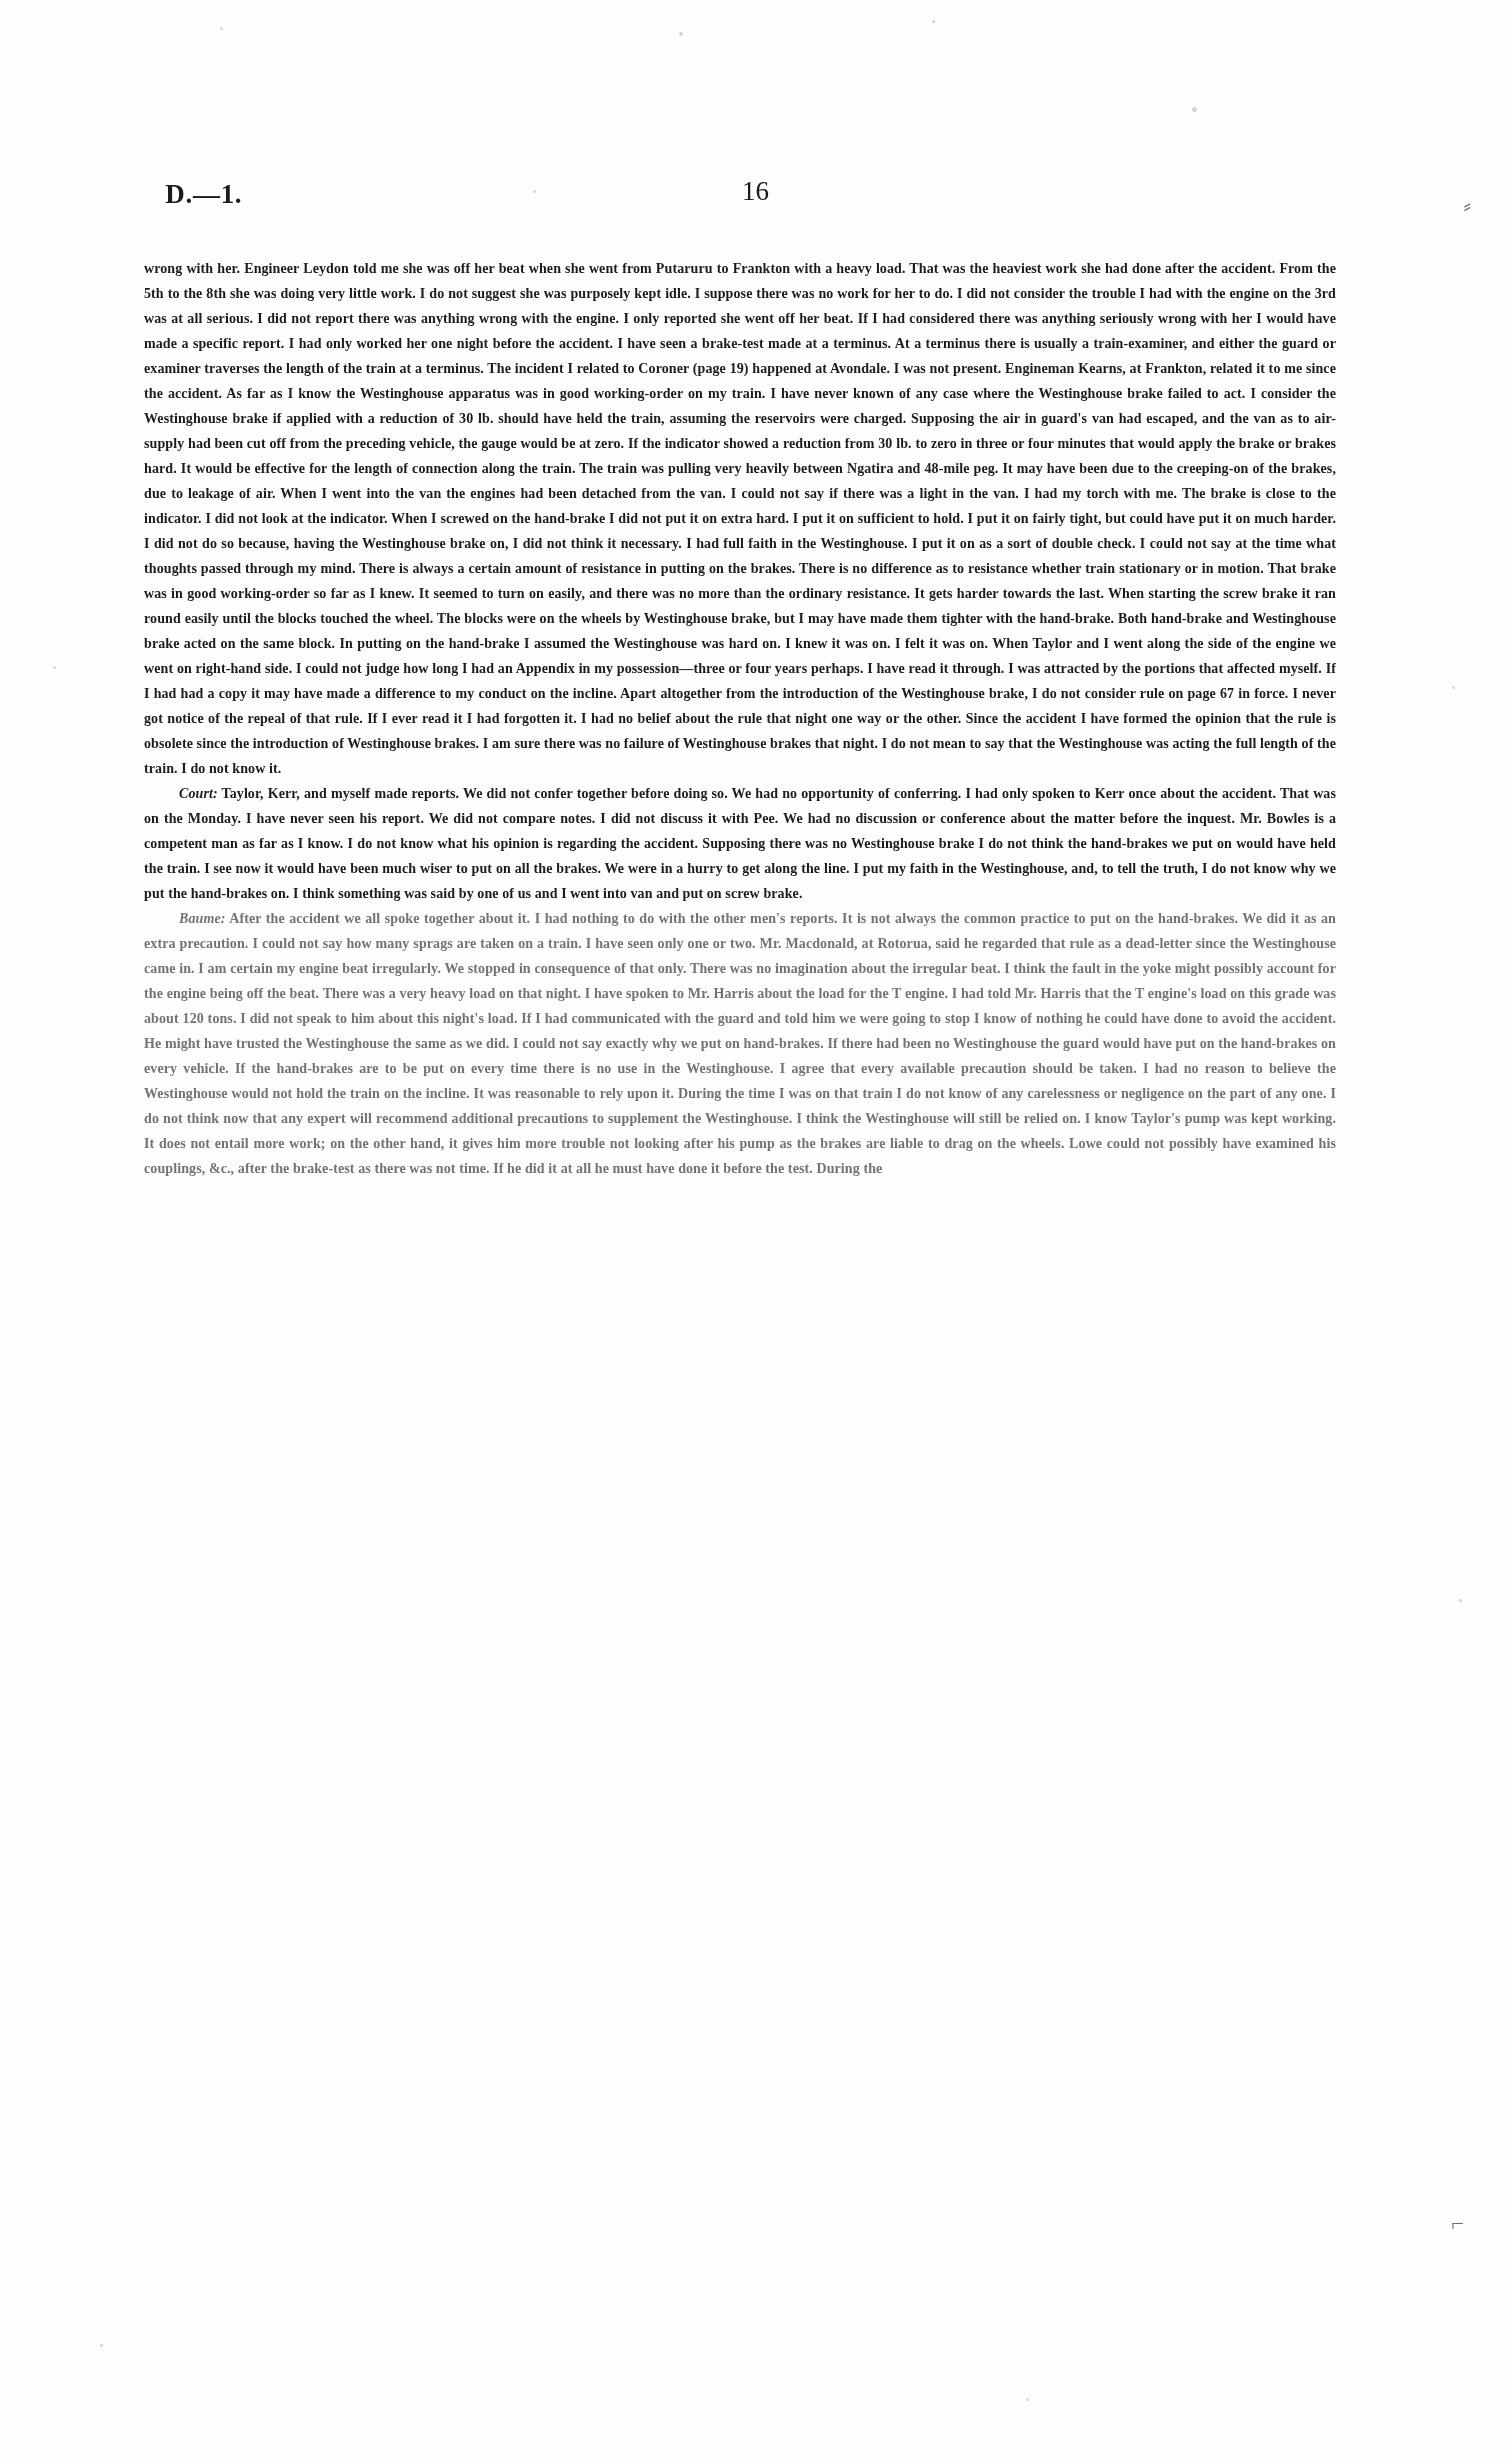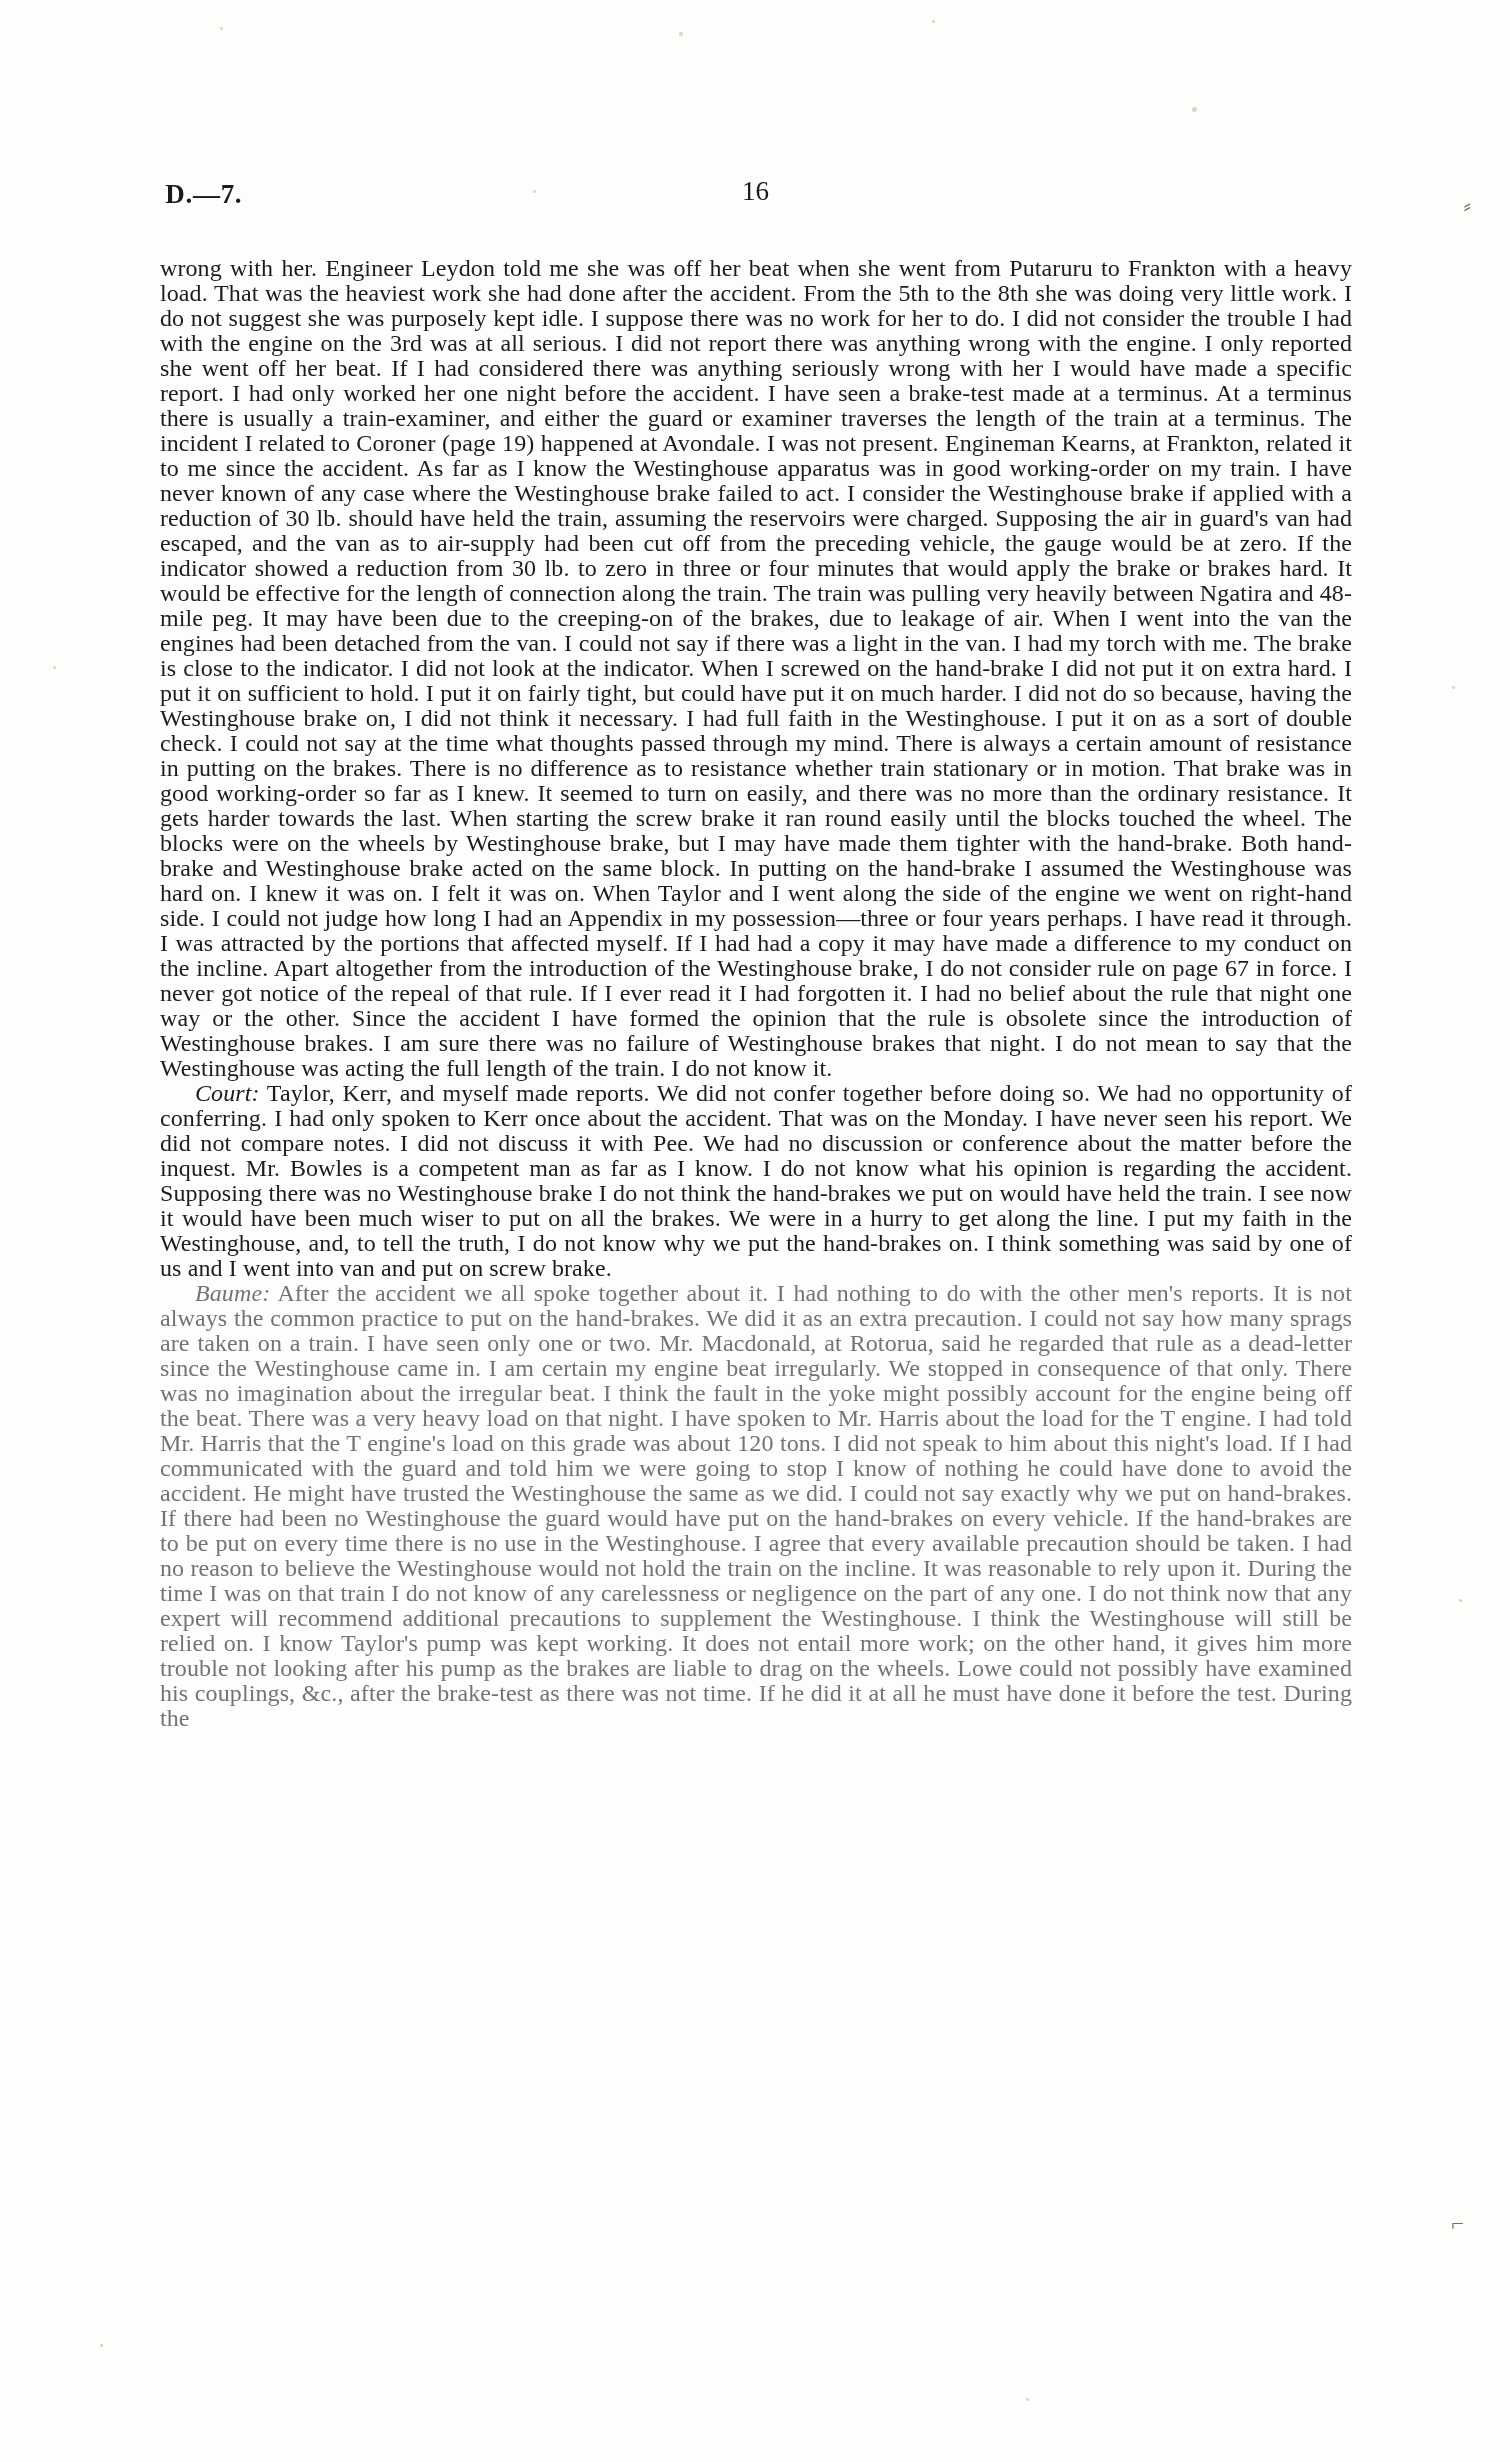--- a/index.html
+++ b/index.html
@@ -52,28 +52,29 @@
     font-weight: normal;
   }
   .corner-mark {
     position: absolute;
     font-size: 20px;
     color: #8d8a84;
   }
   .body-text {
     position: absolute;
     top: 256px;
-    left: 160px;
+    left: 144px;
     width: 1192px;
-    font-size: 24px;
+    font-size: 14px;
     line-height: 25px;
     text-align: justify;
     text-justify: inter-word;
     color: #1c1c1c;
     letter-spacing: 0.1px;
+    font-weight: bold;
   }
   .body-text p {
     margin: 0;
     text-indent: 0;
   }
   .body-text p.indented {
     text-indent: 35px;
   }
   .spk {
     font-style: italic;
@@ -97,21 +98,21 @@
   <div class="speck" style="left:932px;top:20px;width:2.7px;height:2.7px;"></div>
   <div class="speck" style="left:1192px;top:107px;width:4.7px;height:4.7px;"></div>
   <div class="speck" style="left:533px;top:190px;width:3.3px;height:3.3px;"></div>
   <div class="speck" style="left:53px;top:666px;width:3.3px;height:3.3px;"></div>
   <div class="speck" style="left:1452px;top:686px;width:3.3px;height:3.3px;"></div>
   <div class="speck" style="left:100px;top:2344px;width:2.7px;height:2.7px;"></div>
   <div class="speck" style="left:1026px;top:2398px;width:3.3px;height:3.3px;"></div>
   <div class="speck" style="left:1459px;top:1599px;width:2.7px;height:2.7px;"></div>
 
   <div class="header">
-    <span class="doc-id">D.—7.</span>
+    <span class="doc-id">D.—1.</span>
     <span class="page-num">16</span>
   </div>
 
   <span class="marker corner-mark" style="right:40px;top:193px;">⸗</span>
   <span class="marker corner-mark" style="right:47px;top:2211px;">⌐</span>
 
   <div class="body-text">
     <p>wrong with her. Engineer Leydon told me she was off her beat when she went from Putaruru to Frankton with a heavy load. That was the heaviest work she had done after the accident. From the 5th to the 8th she was doing very little work. I do not suggest she was purposely kept idle. I suppose there was no work for her to do. I did not consider the trouble I had with the engine on the 3rd was at all serious. I did not report there was anything wrong with the engine. I only reported she went off her beat. If I had considered there was anything seriously wrong with her I would have made a specific report. I had only worked her one night before the accident. I have seen a brake-test made at a terminus. At a terminus there is usually a train-examiner, and either the guard or examiner traverses the length of the train at a terminus. The incident I related to Coroner (page 19) happened at Avondale. I was not present. Engineman Kearns, at Frankton, related it to me since the accident. As far as I know the Westinghouse apparatus was in good working-order on my train. I have never known of any case where the Westinghouse brake failed to act. I consider the Westinghouse brake if applied with a reduction of 30 lb. should have held the train, assuming the reservoirs were charged. Supposing the air in guard's van had escaped, and the van as to air-supply had been cut off from the preceding vehicle, the gauge would be at zero. If the indicator showed a reduction from 30 lb. to zero in three or four minutes that would apply the brake or brakes hard. It would be effective for the length of connection along the train. The train was pulling very heavily between Ngatira and 48-mile peg. It may have been due to the creeping-on of the brakes, due to leakage of air. When I went into the van the engines had been detached from the van. I could not say if there was a light in the van. I had my torch with me. The brake is close to the indicator. I did not look at the indicator. When I screwed on the hand-brake I did not put it on extra hard. I put it on sufficient to hold. I put it on fairly tight, but could have put it on much harder. I did not do so because, having the Westinghouse brake on, I did not think it necessary. I had full faith in the Westinghouse. I put it on as a sort of double check. I could not say at the time what thoughts passed through my mind. There is always a certain amount of resistance in putting on the brakes. There is no difference as to resistance whether train stationary or in motion. That brake was in good working-order so far as I knew. It seemed to turn on easily, and there was no more than the ordinary resistance. It gets harder towards the last. When starting the screw brake it ran round easily until the blocks touched the wheel. The blocks were on the wheels by Westinghouse brake, but I may have made them tighter with the hand-brake. Both hand-brake and Westinghouse brake acted on the same block. In putting on the hand-brake I assumed the Westinghouse was hard on. I knew it was on. I felt it was on. When Taylor and I went along the side of the engine we went on right-hand side. I could not judge how long I had an Appendix in my possession—three or four years perhaps. I have read it through. I was attracted by the portions that affected myself. If I had had a copy it may have made a difference to my conduct on the incline. Apart altogether from the introduction of the Westinghouse brake, I do not consider rule on page 67 in force. I never got notice of the repeal of that rule. If I ever read it I had forgotten it. I had no belief about the rule that night one way or the other. Since the accident I have formed the opinion that the rule is obsolete since the introduction of Westinghouse brakes. I am sure there was no failure of Westinghouse brakes that night. I do not mean to say that the Westinghouse was acting the full length of the train. I do not know it.</p>
     <p class="indented"><span class="spk">Court:</span><span> Taylor, Kerr, and myself made reports. We did not confer together before doing so. We had no opportunity of conferring. I had only spoken to Kerr once about the accident. That was on the Monday. I have never seen his report. We did not compare notes. I did not discuss it with Pee. We had no discussion or conference about the matter before the inquest. Mr. Bowles is a competent man as far as I know. I do not know what his opinion is regarding the accident. Supposing there was no Westinghouse brake I do not think the hand-brakes we put on would have held the train. I see now it would have been much wiser to put on all the brakes. We were in a hurry to get along the line. I put my faith in the Westinghouse, and, to tell the truth, I do not know why we put the hand-brakes on. I think something was said by one of us and I went into van and put on screw brake.</span></p>
     <p class="indented lower"><span class="spk">Baume:</span><span> After the accident we all spoke together about it. I had nothing to do with the other men's reports. It is not always the common practice to put on the hand-brakes. We did it as an extra precaution. I could not say how many sprags are taken on a train. I have seen only one or two. Mr. Macdonald, at Rotorua, said he regarded that rule as a dead-letter since the Westinghouse came in. I am certain my engine beat irregularly. We stopped in consequence of that only. There was no imagination about the irregular beat. I think the fault in the yoke might possibly account for the engine being off the beat. There was a very heavy load on that night. I have spoken to Mr. Harris about the load for the T engine. I had told Mr. Harris that the T engine's load on this grade was about 120 tons. I did not speak to him about this night's load. If I had communicated with the guard and told him we were going to stop I know of nothing he could have done to avoid the accident. He might have trusted the Westinghouse the same as we did. I could not say exactly why we put on hand-brakes. If there had been no Westinghouse the guard would have put on the hand-brakes on every vehicle. If the hand-brakes are to be put on every time there is no use in the Westinghouse. I agree that every available precaution should be taken. I had no reason to believe the Westinghouse would not hold the train on the incline. It was reasonable to rely upon it. During the time I was on that train I do not know of any carelessness or negligence on the part of any one. I do not think now that any expert will recommend additional precautions to supplement the Westinghouse. I think the Westinghouse will still be relied on. I know Taylor's pump was kept working. It does not entail more work; on the other hand, it gives him more trouble not looking after his pump as the brakes are liable to drag on the wheels. Lowe could not possibly have examined his couplings, &amp;c., after the brake-test as there was not time. If he did it at all he must have done it before the test. During the</span></p>

